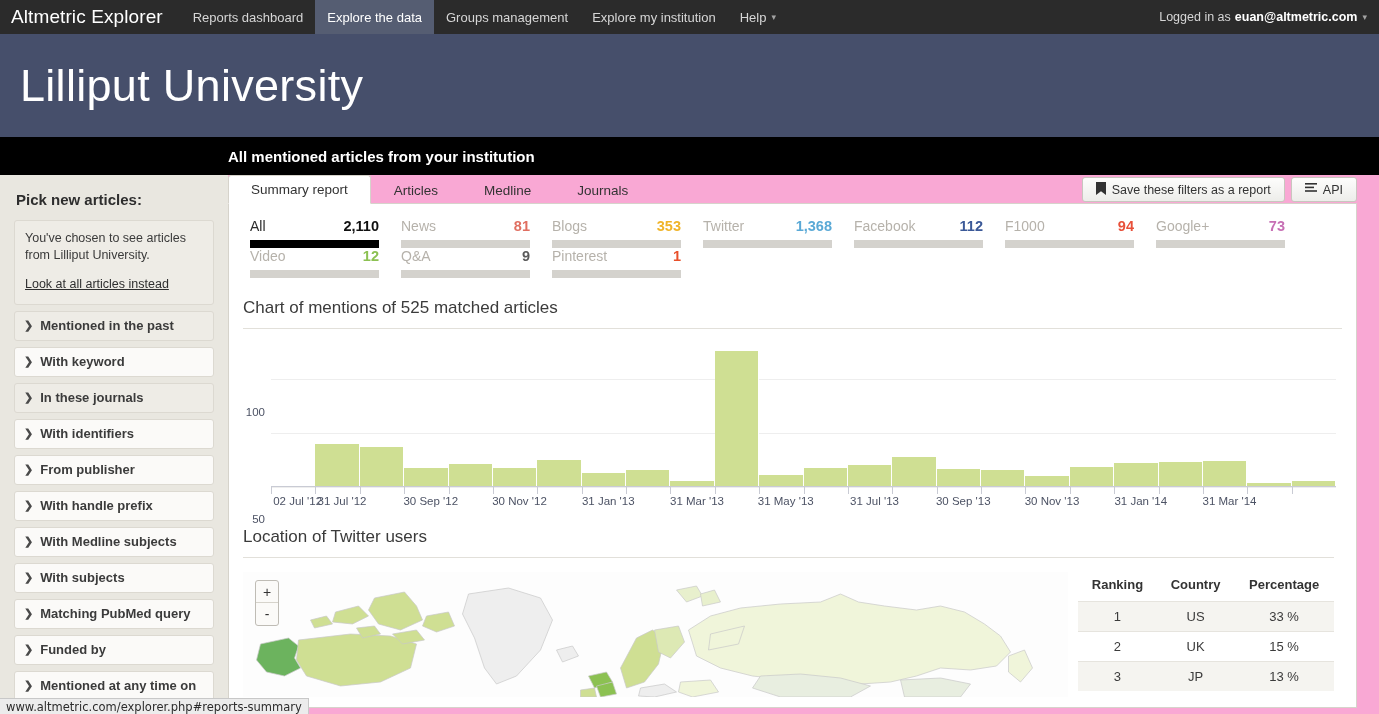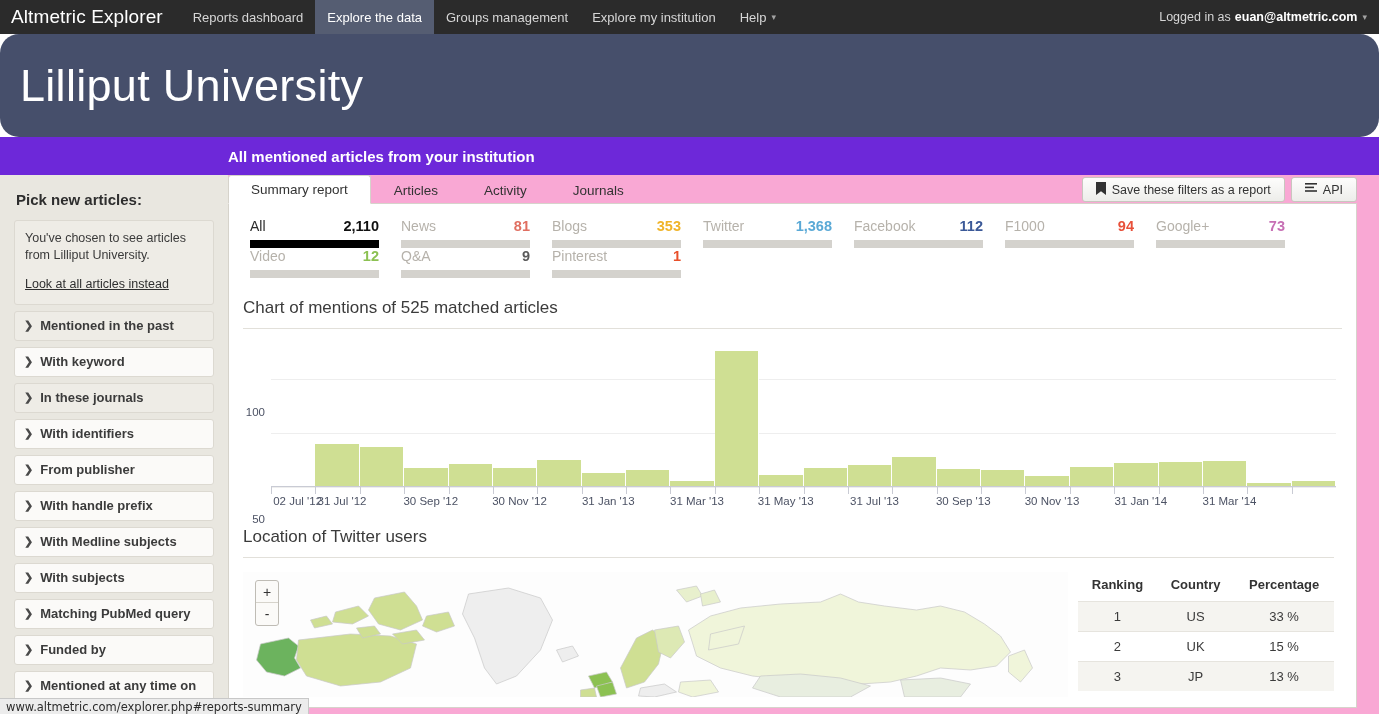--- a/index.html
+++ b/index.html
@@ -47,33 +47,33 @@
     font-size: 12.5px;
     color: #d6d6d6;
     white-space: nowrap;
   }
   #loginbox b { color:#ffffff; font-weight: bold; margin-left: 4px;}
 
   
   #hero {
     height: 103px;
     background: #464f6b;
-    display: flex; align-items: center; border-radius: 19px;
+    display: flex; align-items: center;
   }
   #hero h1 {
     margin: 0;
     padding-left: 20px;
     color: #ffffff;
     font-weight: 200;
     font-size: 45px;
     letter-spacing: .3px;
   }
   #subbar {
     height: 38px;
-    background: #6d28d9;
+    background: #000000;
     display: flex; align-items: center;
     color: #ffffff;
     font-size: 15px;
     font-weight: bold;
   }
   #subbar .txt { padding-left: 228px; }
 
   
   #body {
     display: flex;
@@ -432,21 +432,21 @@
 
   <div id="main">
     <div id="tabrow">
       <div class="tab active">
           <span>Summary report</span>
         </div>
       <div class="tab">
           <span>Articles</span>
         </div>
       <div class="tab">
-          <span>Activity</span>
+          <span>Medline</span>
         </div>
       <div class="tab">
           <span>Journals</span>
         </div>
       <div id="tabactions">
         <div class="btn">
           <span>
             <svg width="10" height="13" viewBox="0 0 10 13">
                 <path d="M0 0h10v13L5 9.3 0 13z" fill="#333"></path>
               </svg>

